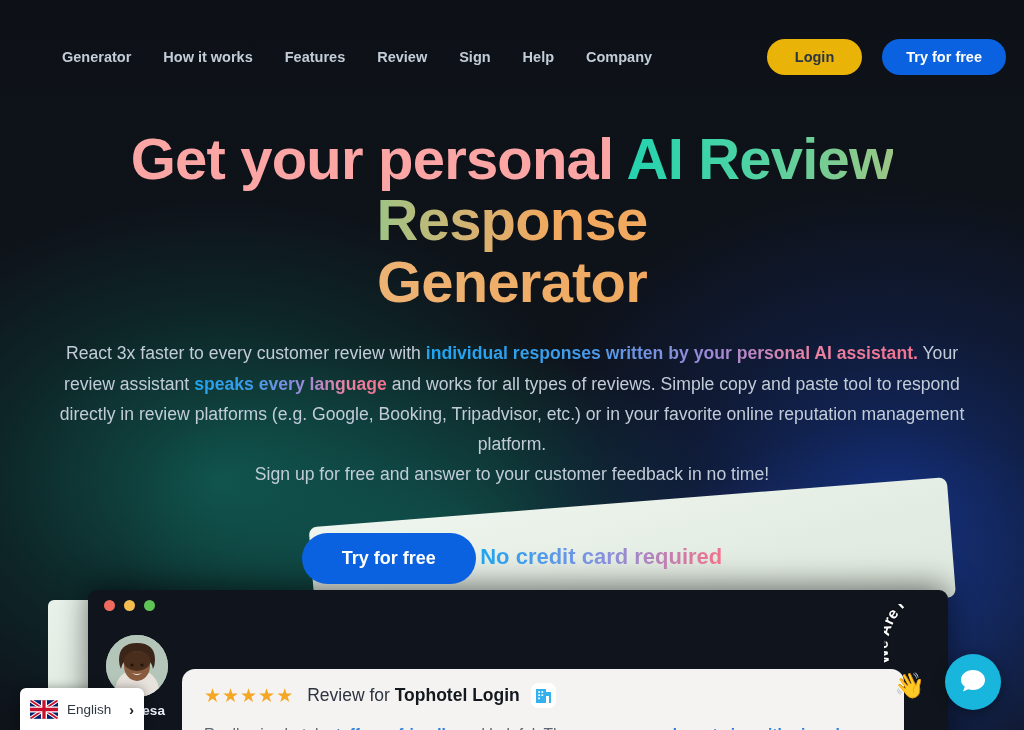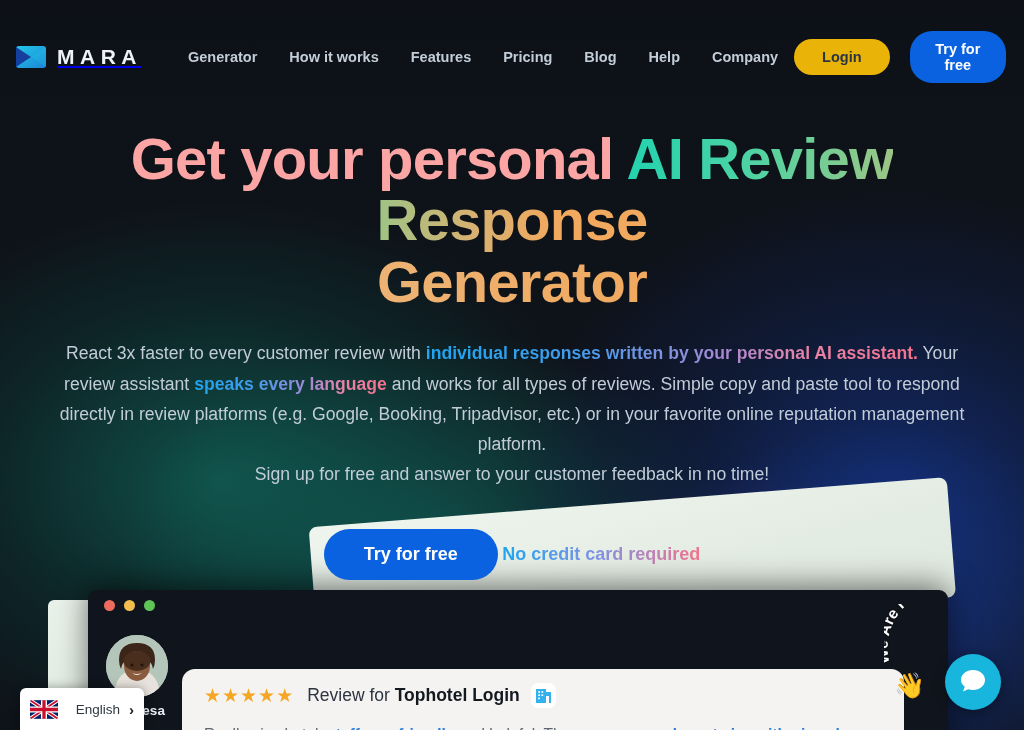--- a/index.html
+++ b/index.html
@@ -114,21 +114,21 @@
     -webkit-text-fill-color: transparent; color: transparent;
   }
   .cta-wrap { margin-top: 32px; text-align: center; }
   .btn-try-hero {
     background: #0a62e0; color: #fff; border: none;
     border-radius: 26px; font-size: 18px; font-weight: 700;
     padding: 15px 40px; cursor: pointer;
     font-family: "Liberation Sans", sans-serif;
   }
   .nocard {
-    margin-top: 22px; font-size: 18px; font-weight: 700;
+    margin-top: 22px; font-size: 22px; font-weight: 700;
     display: inline-block;
   }
 
   
   .mint-shape {
     position: absolute;
     left: 318px; top: 527px;
     width: 640px; height: 120px;
     background: linear-gradient(170deg, #eef5ee 0%, #e3ece3 60%, #dfe9df 100%);
     border-radius: 8px;
@@ -200,21 +200,21 @@
   .rc-text b { color: #2b7fe0; font-weight: 700; }
 
   
   .lang-widget {
     position: absolute; left: 20px; bottom: 0;
     width: 124px; height: 42px;
     background: #fff; border-radius: 6px 6px 0 0;
     display: flex; align-items: center; gap: 9px;
     padding: 11px 10px;
     box-shadow: 0 -1px 10px rgba(0,0,0,0.3);
-    z-index: 40; cursor: pointer; text-align: right;
+    z-index: 40; cursor: pointer;
   }
   .flag { width: 28px; height: 19px; border-radius: 2px; display:block; }
   .lang-label { font-size: 13.5px; color: #2f3740; flex: 1; }
   .chev { font-size: 15px; color: #1a2028; font-weight: 700; }
 
   
   .chat-widget {
     position: absolute; right: 16px; bottom: 14px;
     width: 124px; height: 112px;
     z-index: 45;
@@ -236,47 +236,27 @@
 <div class="page">
 
   <div class="glow glow-teal"></div>
   <div class="glow glow-teal2"></div>
   <div class="glow glow-blue"></div>
   <div class="glow glow-blue2"></div>
   <div class="glow glow-purple"></div>
   <div class="vignette"></div>
 
   <header class="header">
-    <a class="brand" href="#">
-      <span>
-        <svg class="logo-mark" viewBox="0 0 30 30">
-          <defs>
-            <linearGradient id="lg1" x1="0" y1="0" x2="1" y2="1">
-              <stop offset="0%" stop-color="#22c9e8"></stop>
-              <stop offset="100%" stop-color="#1b84d8"></stop>
-            </linearGradient>
-            <linearGradient id="lg2" x1="0" y1="1" x2="1" y2="0">
-              <stop offset="0%" stop-color="#0f3fa8"></stop>
-              <stop offset="100%" stop-color="#1d3f92"></stop>
-            </linearGradient>
-          </defs>
-          <path d="M3 4 h24 a3 3 0 0 1 3 3 v16 a3 3 0 0 1 -3 3 h-24 a3 3 0 0 1 -3 -3 v-16 a3 3 0 0 1 3 -3 z" fill="url(#lg1)"></path>
-          <path d="M0 5 L15 15 L0 25 Z" fill="url(#lg2)"></path>
-          <path d="M30 5 L15 15 L30 25 Z" fill="#23c8e6" opacity="0.25"></path>
-        </svg>
-      </span>
-      <span class="brand-word">MARA</span>
-    </a>
 
     <nav class="nav">
       <a href="#">Generator</a>
       <a href="#">How it works</a>
       <a href="#">Features</a>
-      <a href="#">Pricing</a>
-      <a href="#">Blog</a>
+      <a href="#">Review</a>
+      <a href="#">Sign</a>
       <a href="#">Help</a>
       <a href="#">Company</a>
     </nav>
 
     <div class="header-actions">
       <button class="btn-login">Login</button>
       <button class="btn-try-nav">Try for free</button>
     </div>
   </header>
 

